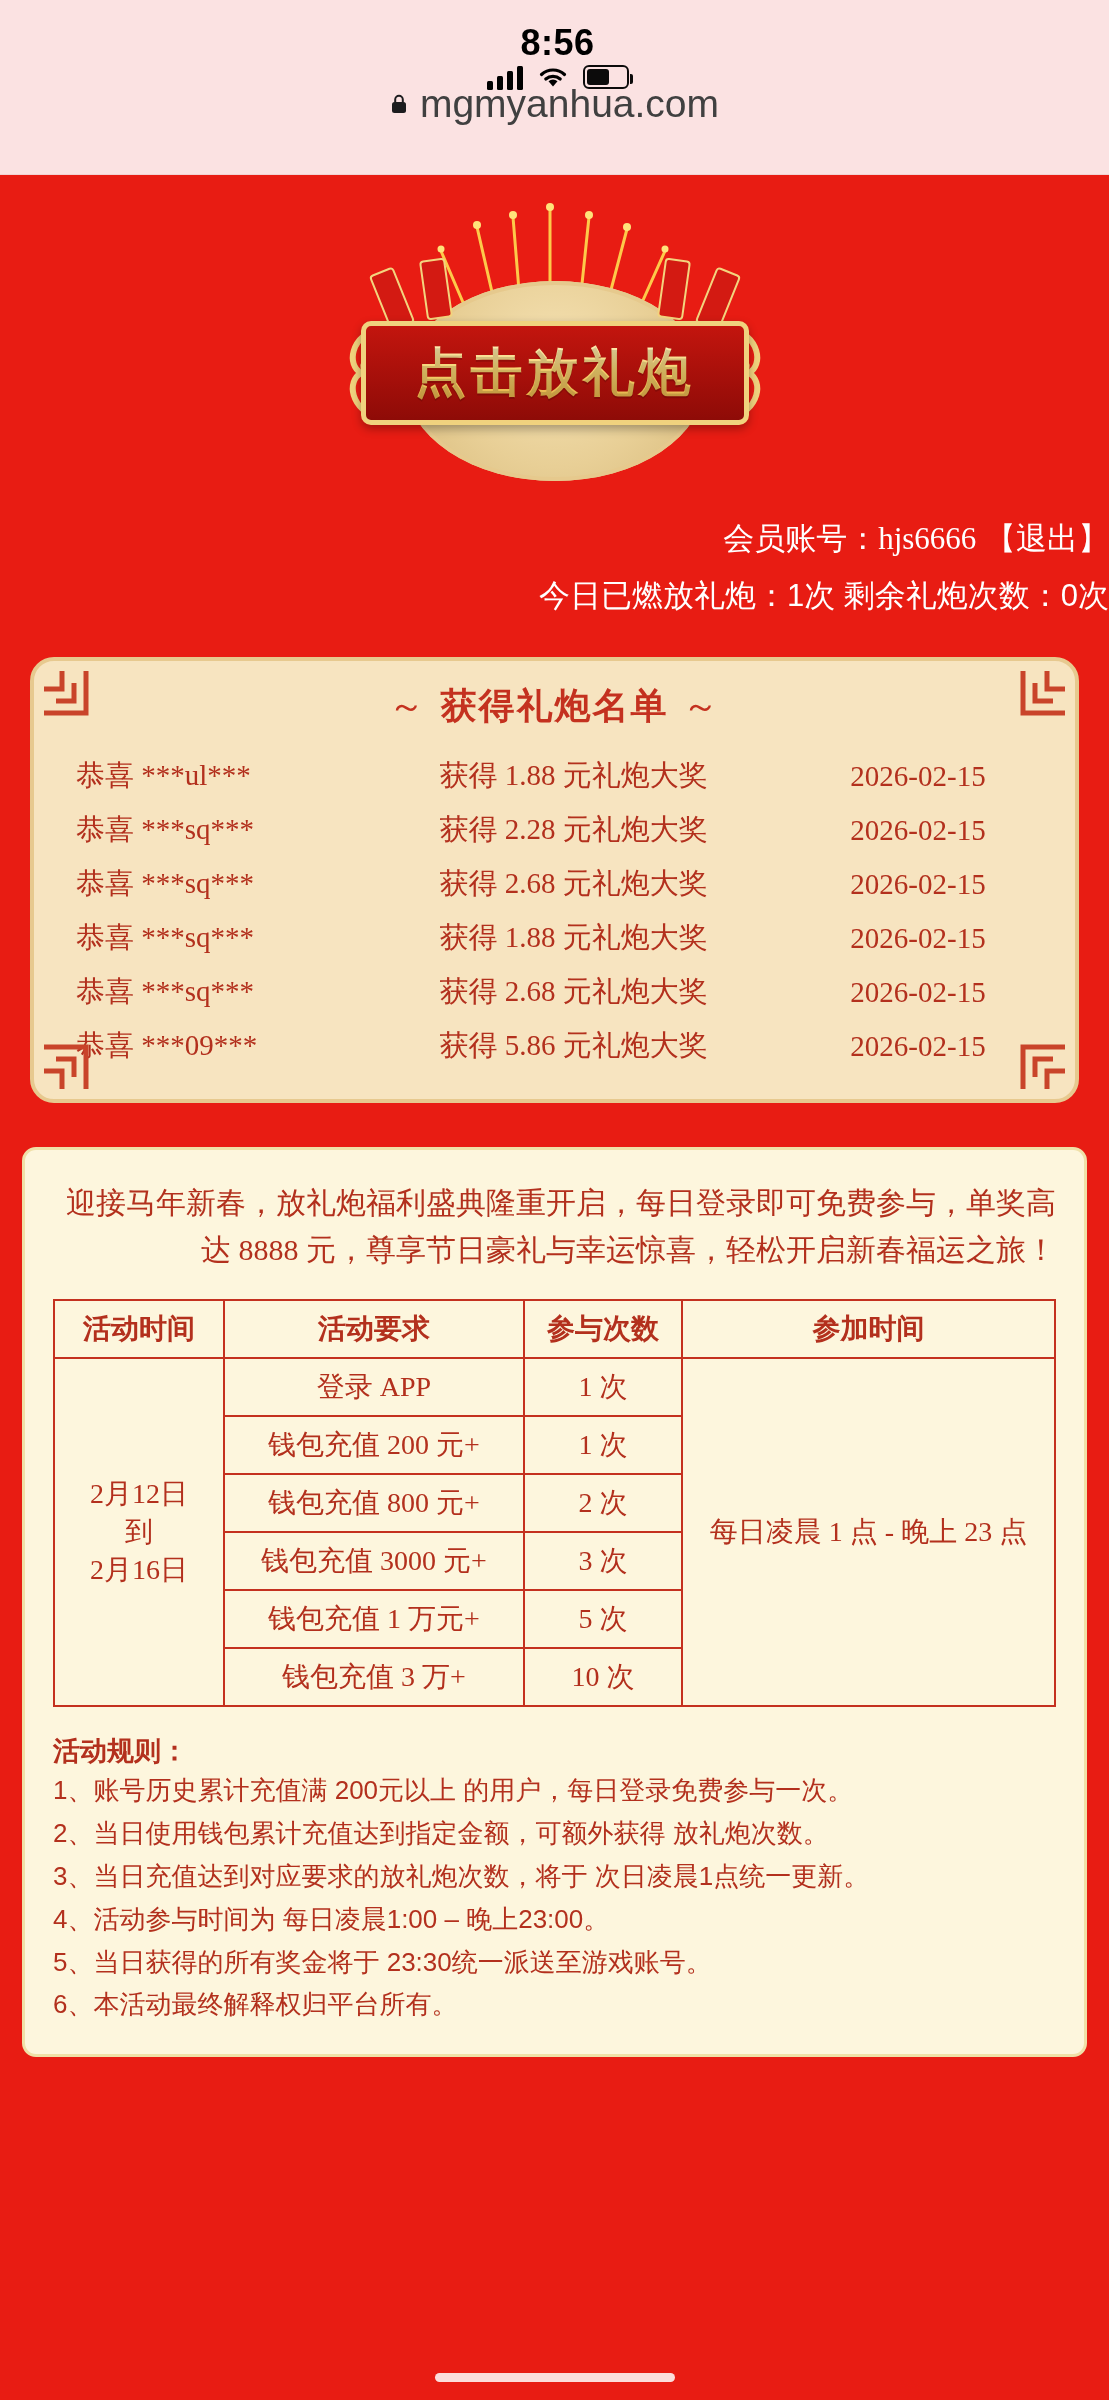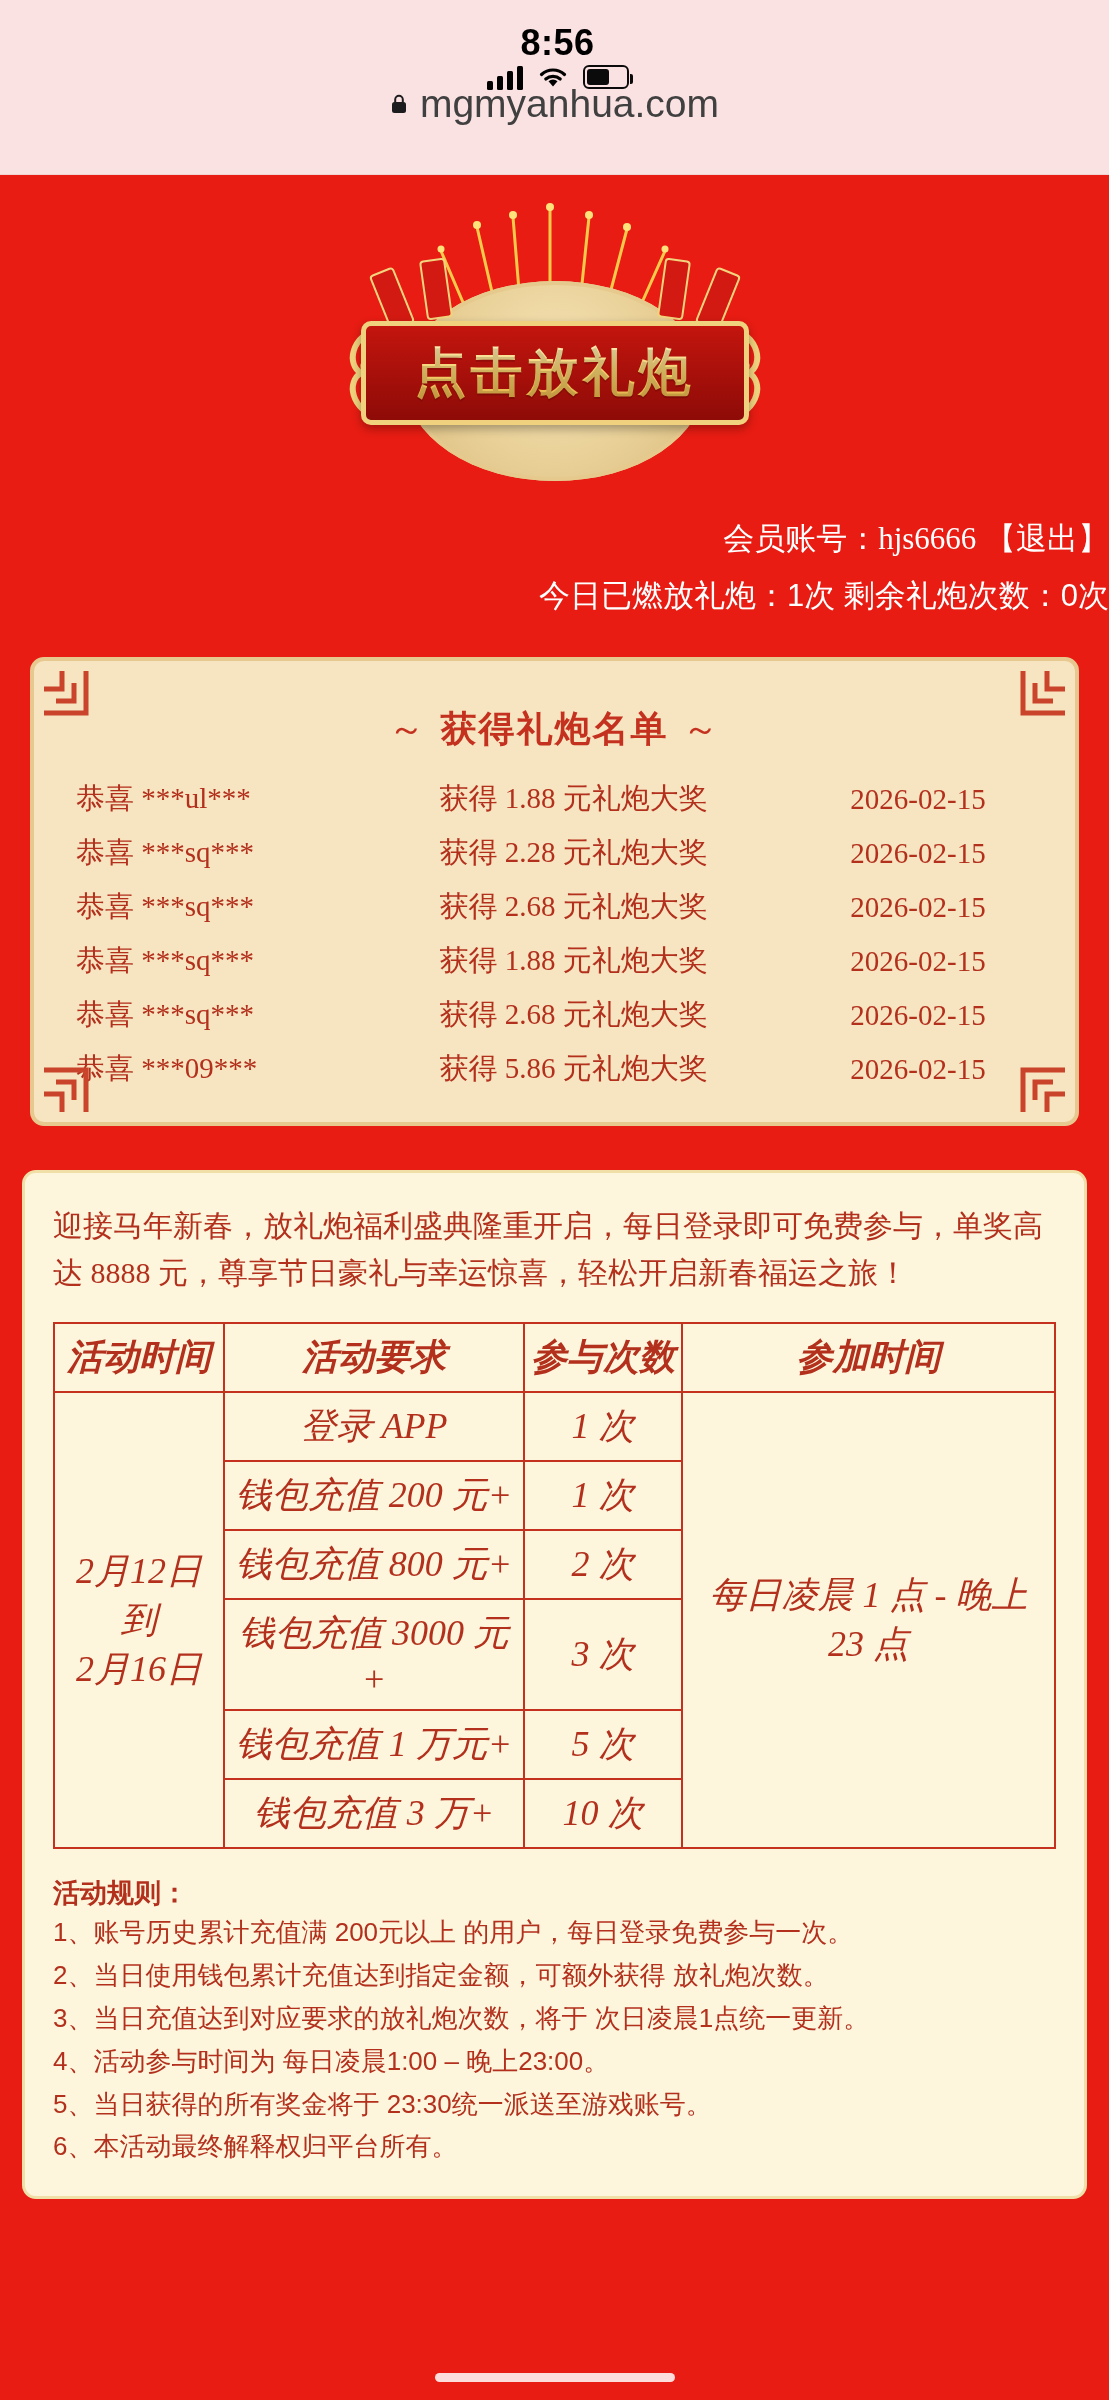--- a/index.html
+++ b/index.html
@@ -115,22 +115,22 @@
   }
   .member-line { font-size: 31px; line-height: 1.0; margin-bottom: 26px; font-weight: 500; }
   .member-line .acct { font-family:"Liberation Serif", serif; }
   .logout { cursor:pointer; }
 
   
   .winners-card {
     margin: 46px 30px 0 30px;
     background: #f7e4c0;
     border: 4px solid #e7c98f;
-    border-radius: 14px;
-    padding: 44px 30px 26px 30px;
+    border-radius: 24px;
+    padding: 21px 30px 26px 30px;
     position: relative;
   }
   .winners-card::before, .winners-card::after { content:""; position:absolute; width:54px; height:54px; }
   .corner-deco { position:absolute; width:56px; height:56px; }
   .winners-title {
     text-align:center; color:#c4311f; font-size: 36px; font-weight: 800;
     letter-spacing: 2px; margin-bottom: 18px;
     font-family:"Liberation Serif", serif;
   }
   .winners-title .swirl { color:#c4311f; font-weight:400; padding:0 14px; }
@@ -148,28 +148,29 @@
     margin: 44px 22px 0 22px;
     background: #fdf6dd;
     border: 3px solid #f0e0a8;
     border-radius: 14px;
     padding: 30px 28px 28px 28px;
     color:#b3301d;
   }
   .rules-intro {
     font-size: 30px; line-height: 1.55; text-indent: 0;
     font-family:"Liberation Serif", serif;
+    text-align:right;
   }
   table.act-table {
     width: 100%; border-collapse: collapse; margin-top: 26px;
     font-family:"Liberation Serif", serif;
   }
   table.act-table th, table.act-table td {
     border: 2px solid #c4311f; color:#b3301d; text-align:center;
-    font-size: 36px; padding: 9px 6px; font-weight: normal; font-style: italic;
+    font-size: 28px; padding: 9px 6px; font-weight: normal;
   }
   table.act-table th { font-weight: 700; }
   .col-time { width: 170px; }
   .col-req  { width: 300px; }
   .col-cnt  { width: 158px; }
   .rules-title { margin-top: 26px; font-size: 27px; font-weight: 700; }
   .rule-item { font-size: 26px; line-height: 1.65; }
 
   .home-indicator {
     position:absolute; left:50%; transform:translateX(-50%);

